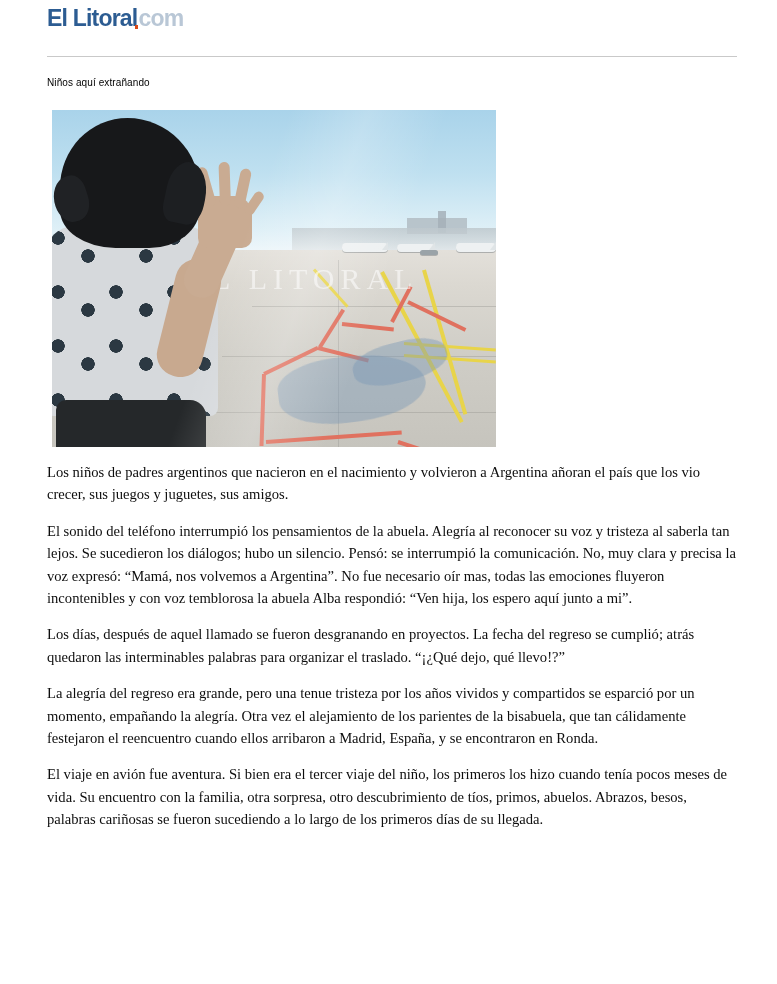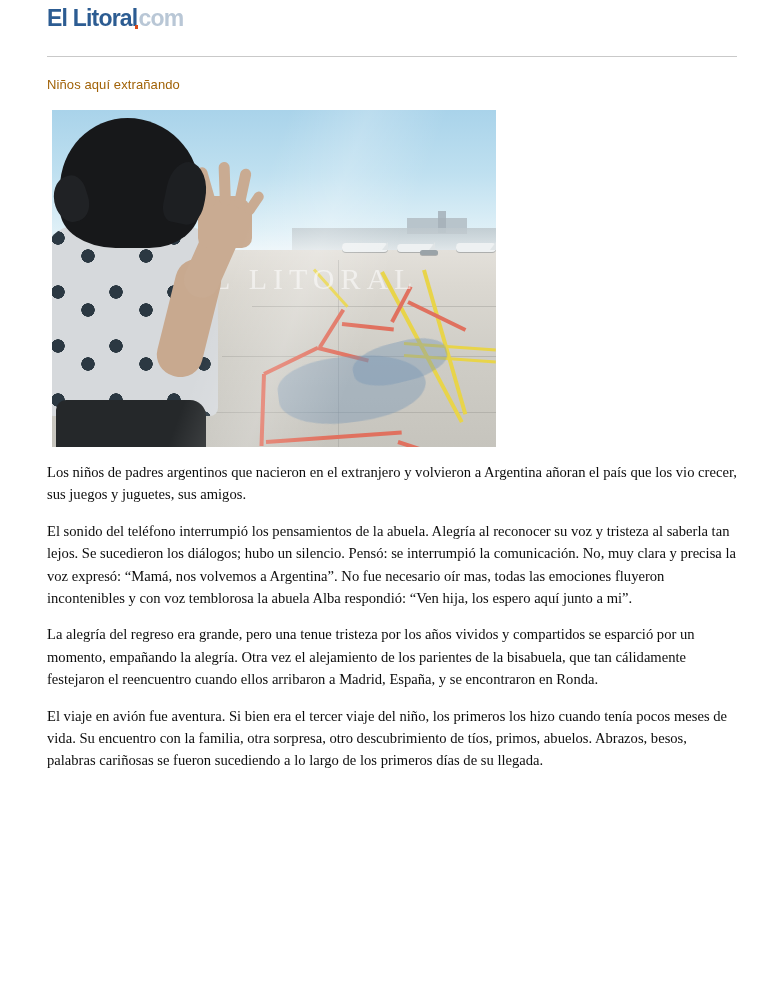--- a/index.html
+++ b/index.html
@@ -84,22 +84,22 @@
     height: 1px;
     background: #c9c9c9;
   }
 
   
   .article-title {
     position: absolute;
     left: 47px;
     top: 77px;
     font-family: "Liberation Sans", sans-serif;
-    font-size: 13px;
-    color: #a16207;
+    font-size: 10px;
+    color: #000000;
     letter-spacing: 0.1px;
   }
 
   
   .photo-wrap {
     position: absolute;
     left: 52px;
     top: 110px;
     width: 444px;
     height: 337px;
@@ -410,19 +410,20 @@
         <div class="hair"></div>
         <div class="hair-wisp"></div>
         <div class="hair-wisp2"></div>
       </div>
 
       <div class="glare"></div>
     </div>
   </div>
 
   <div class="body-copy">
-    <p>Los niños de padres argentinos que nacieron en el extranjero y volvieron a Argentina añoran el país que los vio crecer, sus juegos y juguetes, sus amigos.</p>
+    <p>Los niños de padres argentinos que nacieron en el nacimiento y volvieron a Argentina añoran el país que los vio crecer, sus juegos y juguetes, sus amigos.</p>
     <p>El sonido del teléfono interrumpió los pensamientos de la abuela. Alegría al reconocer su voz y tristeza al saberla tan lejos. Se sucedieron los diálogos; hubo un silencio. Pensó: se interrumpió la comunicación. No, muy clara y precisa la voz expresó: “Mamá, nos volvemos a Argentina”. No fue necesario oír mas, todas las emociones fluyeron incontenibles y con voz temblorosa la abuela Alba respondió: “Ven hija, los espero aquí junto a mi”.</p>
+    <p>Los días, después de aquel llamado se fueron desgranando en proyectos. La fecha del regreso se cumplió; atrás quedaron las interminables palabras para organizar el traslado. “¡¿Qué dejo, qué llevo!?”</p>
     <p>La alegría del regreso era grande, pero una tenue tristeza por los años vividos y compartidos se esparció por un momento, empañando la alegría. Otra vez el alejamiento de los parientes de la bisabuela, que tan cálidamente festejaron el reencuentro cuando ellos arribaron a Madrid, España, y se encontraron en Ronda.</p>
     <p>El viaje en avión fue aventura. Si bien era el tercer viaje del niño, los primeros los hizo cuando tenía pocos meses de vida. Su encuentro con la familia, otra sorpresa, otro descubrimiento de tíos, primos, abuelos. Abrazos, besos, palabras cariñosas se fueron sucediendo a lo largo de los primeros días de su llegada.</p>
   </div>
 
 </div>
 
 </body></html>

